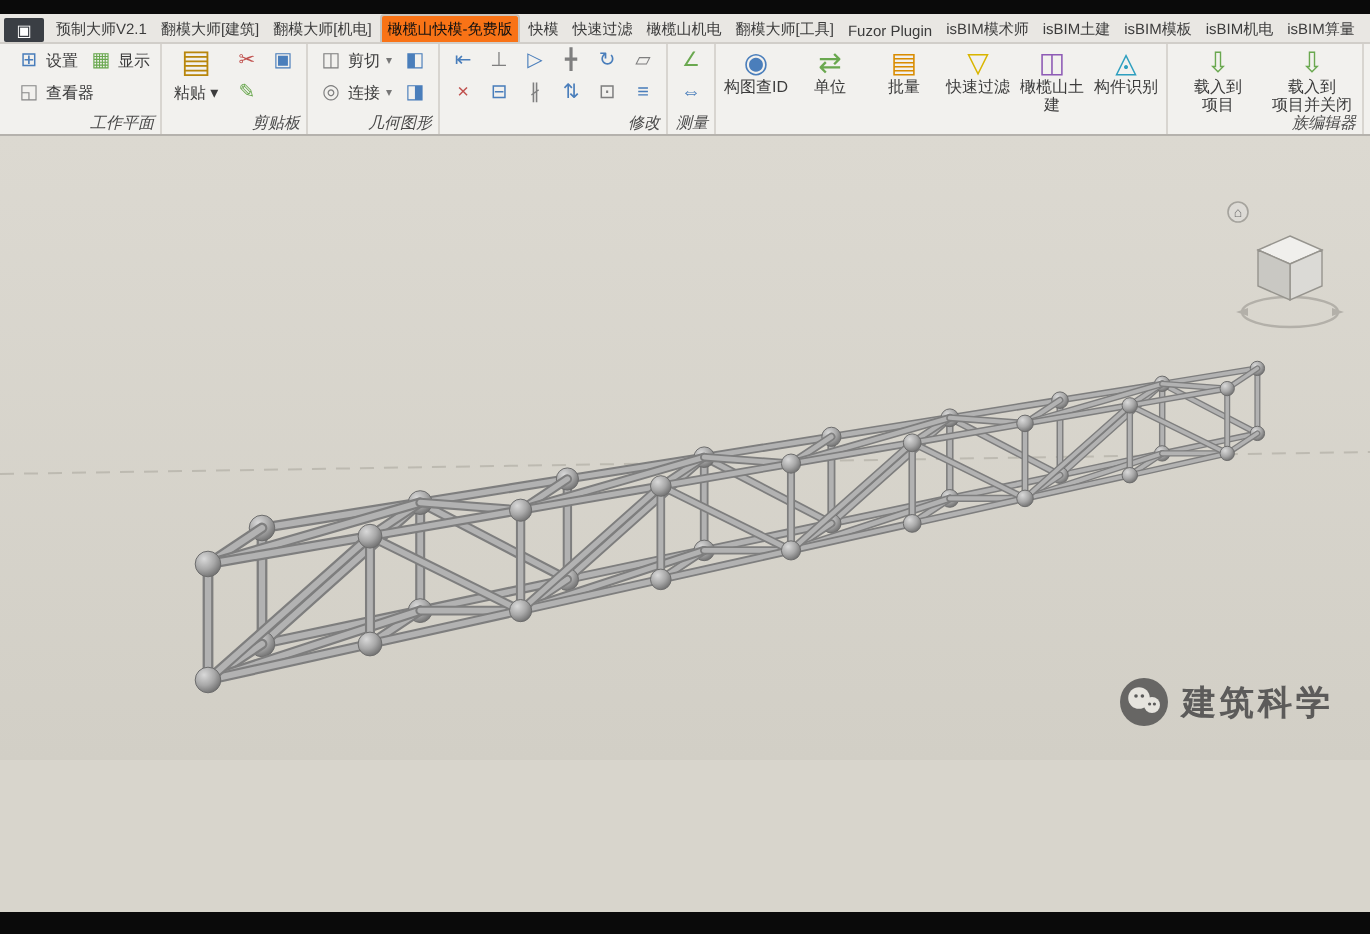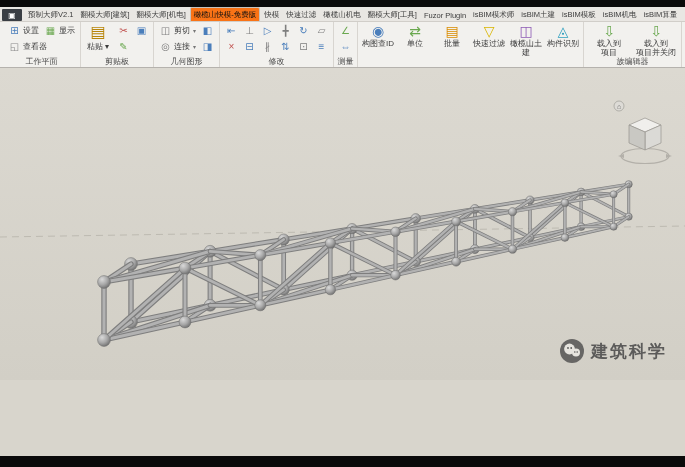--- a/index.html
+++ b/index.html
@@ -18,21 +18,21 @@
   #tabs{display:flex;align-items:flex-end;height:15px;background:#e9e7e3;border-bottom:1px solid #d1cec9;
         padding-left:2px;gap:1px;font-size:7.5px;color:#3c3c3c;overflow:hidden;white-space:nowrap;}
   .app-btn{width:20px;height:12px;background:#3a3e44;color:#fff;display:flex;align-items:center;
            justify-content:center;font-size:8px;margin-right:2px;border-radius:1px;flex:none;}
   .tab{padding:2px 3px 1px;white-space:nowrap;cursor:default;flex:none;border-radius:2px 2px 0 0;}
   .tab.active{background:#f97316;border:1px solid #c6c3be;border-bottom:none;color:#111;}
 
   #panels{display:flex;height:45px;align-items:stretch;padding-left:3px;overflow:hidden;}
   .group{display:flex;flex-direction:column;border-right:1px solid #d8d5d0;padding:1px 3px 0;flex:none;}
   .gbody{flex:1;display:flex;gap:3px;align-items:flex-start;}
-  .glabel{height:10px;font-size:8px;color:#4a4a4a;text-align:center;line-height:10px;white-space:nowrap;}
+  .glabel{height:10px;font-size:8px;color:#4a4a4a;text-align:right;line-height:10px;white-space:nowrap;font-style:italic;}
   .rows{display:flex;flex-direction:column;gap:1px;}
   .mini-row{display:flex;gap:1px;align-items:center;}
   .mini-btn{display:flex;align-items:center;gap:2px;padding:0 2px;height:15px;border-radius:2px;cursor:default;}
   .mini-ic{width:13px;height:13px;display:flex;align-items:center;justify-content:center;font-size:10px;line-height:13px;}
   .mini-lb{font-size:8px;color:#3c3c3c;white-space:nowrap;}
   .caret{font-size:6px;color:#777;margin-left:1px;}
   .big-btn{width:28px;display:flex;flex-direction:column;align-items:center;font-size:8px;color:#3c3c3c;cursor:default;}
   .big-ic{font-size:16px;height:18px;line-height:18px;}
   .tool-btn{width:34px;display:flex;flex-direction:column;align-items:center;text-align:center;
             font-size:8px;line-height:8.5px;color:#3c3c3c;white-space:pre-line;cursor:default;}

